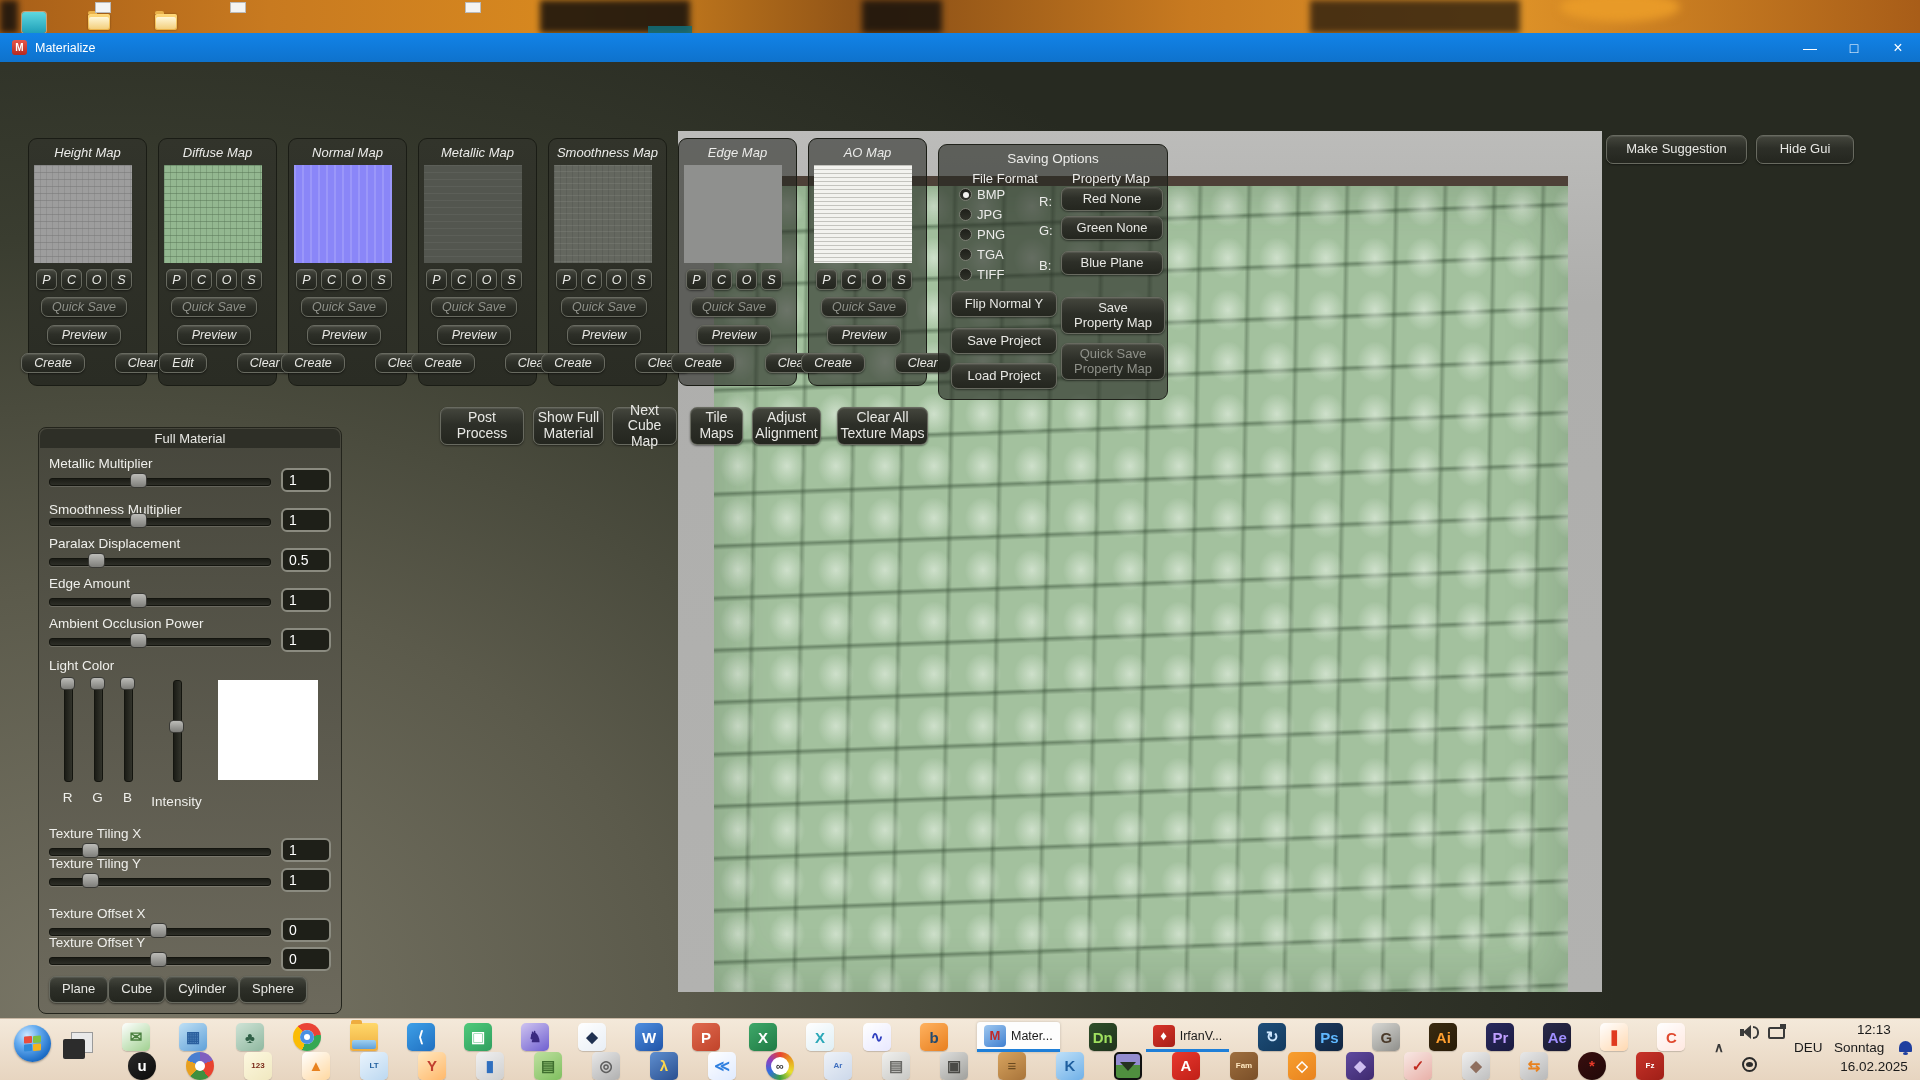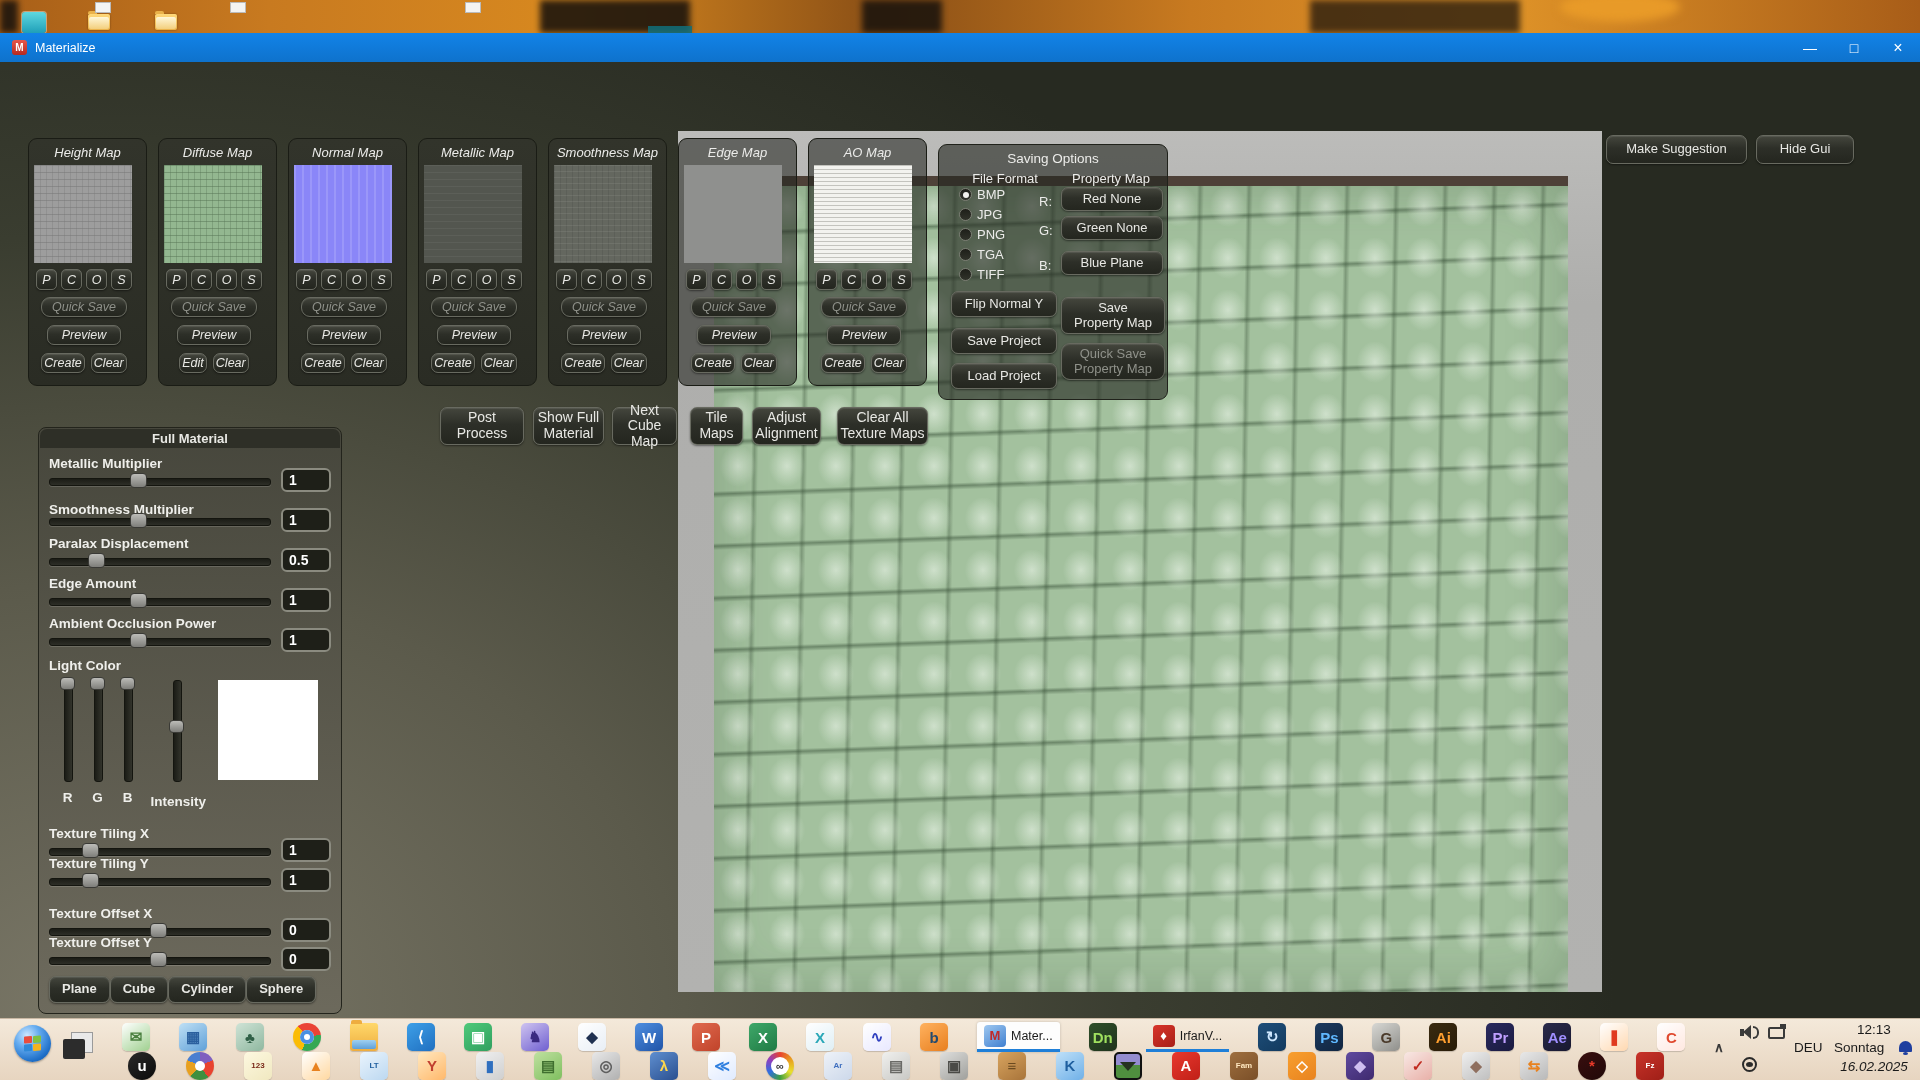--- a/index.html
+++ b/index.html
@@ -49,41 +49,41 @@
       repeating-linear-gradient(91deg, rgba(56,80,56,0) 0px, rgba(56,80,56,0) 42px, rgba(72,96,70,.42) 45px, rgba(72,96,70,0) 49px);
     background-size:49px 52px,auto,auto;
     box-shadow:inset 0 0 60px rgba(40,60,40,.25);}
 
   
   .btn{background:linear-gradient(180deg,#44463d 0%,#2d2f28 45%,#24261f 100%);
     border:1px solid #686a60;border-radius:7px;color:#e8e8e4;
     display:flex;align-items:center;justify-content:center;text-align:center;
     box-shadow:inset 0 1px 1px rgba(255,255,255,.10),0 1px 2px rgba(0,0,0,.45);
     font-size:13px;line-height:1.12;white-space:pre-line;cursor:default;box-sizing:border-box;}
-  .btn.disabled{color:#8f918a;border-radius:9px;}
+  .btn.disabled{color:#8f918a;}
 
   
   .map-panel{position:absolute;top:76px;width:119px;height:248px;border-radius:9px;
     background:linear-gradient(180deg,#32342b,#2a2c24);border:1px solid #1a1c15;box-sizing:border-box;font-style:italic;}
   .map-panel.glass{background:rgba(36,38,32,.58);}
   .mp-title{margin-top:6px;text-align:center;color:#ececea;font-size:13px;}
   .mp-img{position:absolute;left:5px;top:26px;width:98px;height:98px;}
   .pv-height{background-color:#9d9d9d;background-image:repeating-linear-gradient(180deg,rgba(120,120,120,.55) 0 1px,transparent 1px 7px),repeating-linear-gradient(90deg,rgba(130,130,130,.45) 0 1px,transparent 1px 6px);}
   .pv-diffuse{background-color:#93b790;background-image:repeating-linear-gradient(180deg,rgba(86,116,84,.5) 0 1px,transparent 1px 7px),repeating-linear-gradient(90deg,rgba(96,126,94,.4) 0 1px,transparent 1px 6px);}
   .pv-normal{background-color:#8a86f8;background-image:repeating-linear-gradient(90deg,rgba(255,255,255,.14) 0 2px,transparent 2px 8px);}
   .pv-metallic{background-color:#53564f;background-image:repeating-linear-gradient(180deg,rgba(255,255,255,.05) 0 1px,transparent 1px 7px);}
   .pv-smoothness{background-color:#64675f;background-image:repeating-linear-gradient(180deg,rgba(255,255,255,.07) 0 1px,transparent 1px 6px),repeating-linear-gradient(90deg,rgba(0,0,0,.08) 0 1px,transparent 1px 6px);}
   .pv-edge{background-color:#8f908e;}
   .pv-ao{background-color:#f3f3ef;background-image:repeating-linear-gradient(180deg,rgba(188,188,182,.85) 0 1px,transparent 1px 4px);}
   .pcos{position:absolute;left:7px;top:130px;width:96px;display:flex;justify-content:space-between;}
   .pcos .btn{width:21px;height:21px;border-radius:5px;font-size:12.5px;}
   .mp-qs{position:absolute;left:12px;top:158px;width:86px;height:20px;font-size:12.5px;}
   .mp-pv{position:absolute;left:18px;top:186px;width:74px;height:20px;font-size:12.5px;}
   .mp-actions{position:absolute;left:5px;top:214px;width:100px;display:flex;justify-content:center;gap:6px;}
-  .mp-actions .btn{height:20px;font-size:12.5px;padding:0 2px;}
+  .mp-actions .btn{height:20px;font-size:12.5px;padding:0 12px;margin-left:24px;}
 
   
   #saving{position:absolute;left:938px;top:82px;width:230px;height:256px;border-radius:9px;
     background:rgba(36,38,32,.62);border:1px solid #20221b;color:#ececea;font-size:13px;box-sizing:border-box;}
   .sv-title{position:absolute;left:0;top:6px;width:100%;text-align:center;font-size:13.5px;}
   .sv-ff{position:absolute;left:6px;top:26px;width:120px;text-align:center;}
   .sv-pm{position:absolute;left:116px;top:26px;width:112px;text-align:center;}
   .radio-row{position:absolute;left:20px;display:flex;align-items:center;gap:5px;}
   .radio{width:13px;height:13px;border-radius:50%;background:linear-gradient(180deg,#1e1f19,#30322a);
     border:1px solid #7b7d73;box-sizing:border-box;position:relative;}
@@ -91,21 +91,21 @@
   .ch-label{position:absolute;font-size:13px;}
   .sv-btn{position:absolute;}
 
   
   .midbtn{position:absolute;top:345px;height:38px;font-size:14px;}
   .topbtn{position:absolute;top:73px;height:29px;font-size:13px;}
 
   
   #fullmat{position:absolute;left:38px;top:365px;width:304px;height:587px;border-radius:8px;
     background:linear-gradient(180deg,rgba(70,70,60,.93) 0%,rgba(92,90,78,.93) 55%,rgba(108,105,92,.93) 100%);
-    border:1px solid #23241c;box-sizing:border-box;font-weight:bold;}
+    border:1px solid #23241c;box-sizing:border-box;}
   #fm-title{position:absolute;left:1px;top:1px;width:calc(100% - 2px);height:19px;border-radius:7px 7px 0 0;
     background:#2e2f27;color:#e8e8e4;font-size:13px;display:flex;align-items:center;justify-content:center;}
   .fm-label{position:absolute;color:#efefeb;font-size:13.5px;left:10px;}
   .htrack{position:absolute;left:10px;width:220px;height:6px;border-radius:3px;
     background:linear-gradient(180deg,#1b1c16,#2d2e27);border:1px solid #14150f;
     box-shadow:0 1px 0 rgba(255,255,255,.14);}
   .hthumb{position:absolute;top:-6px;width:17px;height:15px;border-radius:4px;
     background:linear-gradient(180deg,#bcbcb8,#7e7e7a);border:1px solid #3a3a36;box-sizing:border-box;}
   .vbox{position:absolute;left:242px;width:50px;height:24px;background:#1e1f18;border:2px solid #8b8b80;
     border-radius:6px;color:#fff;font-size:14px;display:flex;align-items:center;padding-left:6px;box-sizing:border-box;}
@@ -639,18 +639,18 @@
           <span class="spk-wave"></span>
       </span>
       <span class="pos" style="left:62px;top:7px;width:20px;height:14px;">
         <span class="mon-body"></span>
           <span class="mon-plug"></span>
       </span>
       <span class="cc-tray" style="left:36px;top:38px;"></span>
       <span class="pos" style="left:88px;top:21px;">DEU</span>
       <span class="pos" style="left:128px;top:3px;width:80px;text-align:center;">12:13</span>
       <span class="pos" style="left:128px;top:21px;width:80px;text-align:left;">Sonntag</span>
-      <span class="pos" style="left:122px;top:40px;width:92px;text-align:center;font-style:italic;">16.02.2025</span>
+      <span class="pos" style="left:122px;top:40px;width:92px;text-align:center;">16.02.2025</span>
       <span class="bell" style="left:193px;top:22px;"></span>
     </div>
   </div>
 
 </div>
 
 </body></html>

